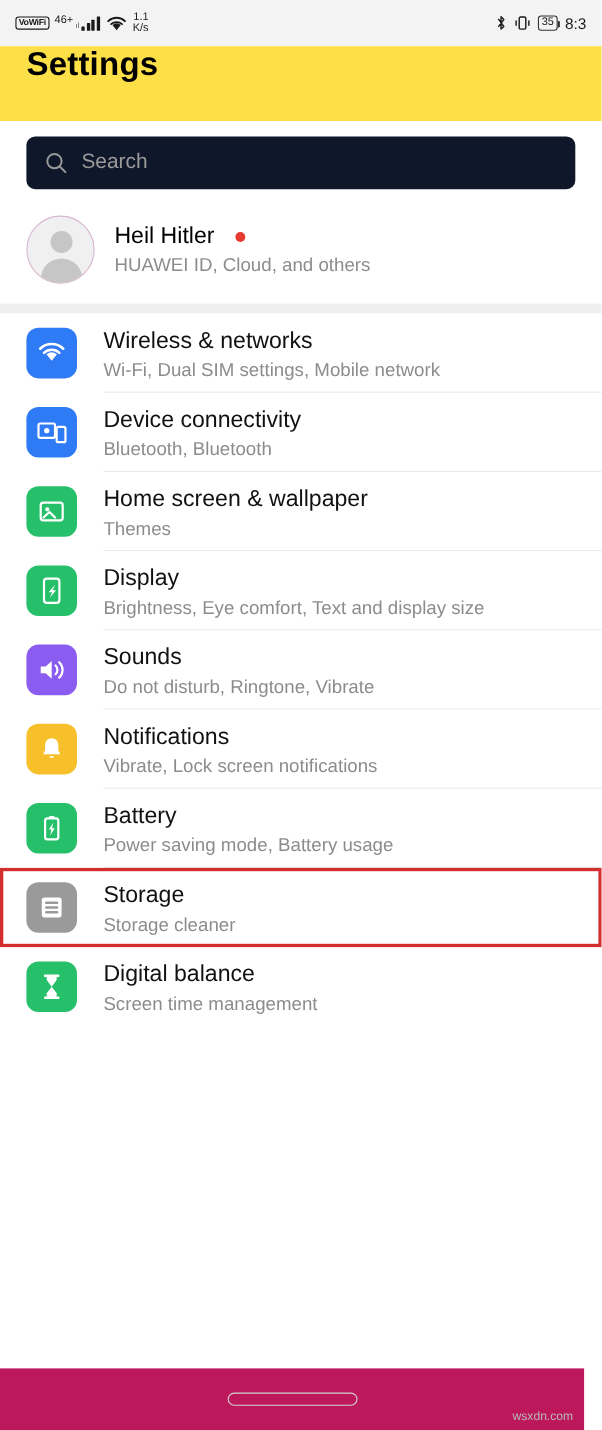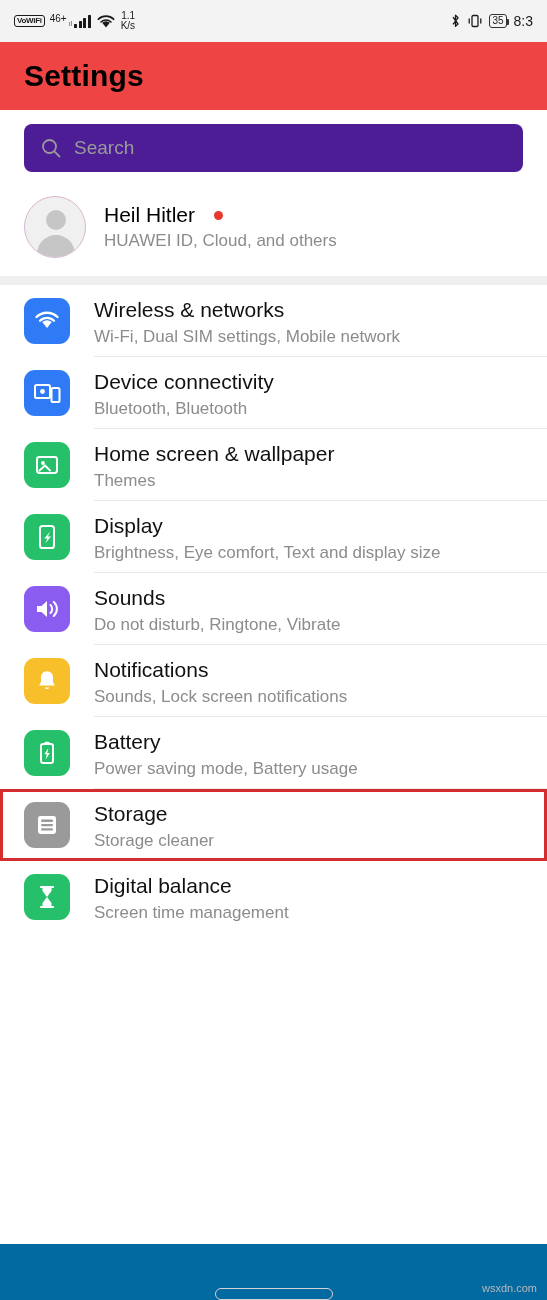--- a/index.html
+++ b/index.html
@@ -61,32 +61,31 @@
     right: -3px; top: 4px;
     width: 2px; height: 6px;
     background: #333;
     border-radius: 0 1px 1px 0;
   }
   .clock { font-size: 14px; font-weight: 500; }
 
   
   .title-bar {
     height: 68px;
-    background: #ef4444;
-    display: flex;
-    align-items: center;
+    background: #fde047;
+    display: flex;
     padding: 0 24px;
   }
   .title-bar h1 { font-size: 30px; font-weight: bold; color: #000; letter-spacing: 0.2px; }
 
   
   .search-wrap { background: #ffffff; padding: 14px 24px 10px 24px; }
   .search-box {
     height: 48px;
-    background: #4c1d95;
+    background: #0f172a;
     border-radius: 8px;
     display: flex;
     align-items: center;
     padding: 0 16px;
     gap: 12px;
   }
   .search-text { color: #9a9a9a; font-size: 19px; }
 
   
   .account {
@@ -153,26 +152,26 @@
     background: #e9e9e9;
   }
   .row.highlight {
     border: 3px solid #d42d2d;
     padding-left: 21px;
   }
 
   
   .home-bar-wrap {
     position: absolute;
-    bottom: 0; left: 0; right: 0;
+    bottom: 0; left: 0; right: 16px;
     height: 56px;
     display: flex;
-    align-items: flex-end;
+    align-items: center;
     justify-content: center;
-    background: #0369a1;
+    background: #be185d;
   }
   .home-bar {
     width: 118px; height: 12px;
     border: 1.5px solid #d2d2d2;
     border-radius: 6px;
   }
   .watermark {
     position: absolute;
     right: 10px; bottom: 6px;
     font-size: 11px;
@@ -335,21 +334,21 @@
 
   <div class="row">
     <div class="icon" style="background:#f7c02b">
       <svg width="24" height="26" viewBox="0 0 24 26">
         <path d="M12 3.2 C8.3 3.2 6 6 6 9.4 V14 L4.2 17.6 H19.8 L18 14 V9.4 C18 6 15.7 3.2 12 3.2 Z" fill="#fff"></path>
         <path d="M9.6 19.4 A2.6 2.6 0 0 0 14.4 19.4 Z" fill="#fff"></path>
       </svg>
     </div>
     <div class="txt">
       <span class="label">Notifications</span>
-      <span class="sub">Sounds, Lock screen notifications</span>
+      <span class="sub">Vibrate, Lock screen notifications</span>
     </div>
     <div class="sep"></div>
   </div>
 
 
   <div class="row">
     <div class="icon" style="background:#27c06a">
       <svg width="20" height="26" viewBox="0 0 20 26">
         <rect x="4" y="4" width="12" height="19" rx="2.2" stroke="#fff" stroke-width="2" fill="none"></rect>
         <rect x="7.5" y="1.8" width="5" height="2.4" rx="1" fill="#fff"></rect>

